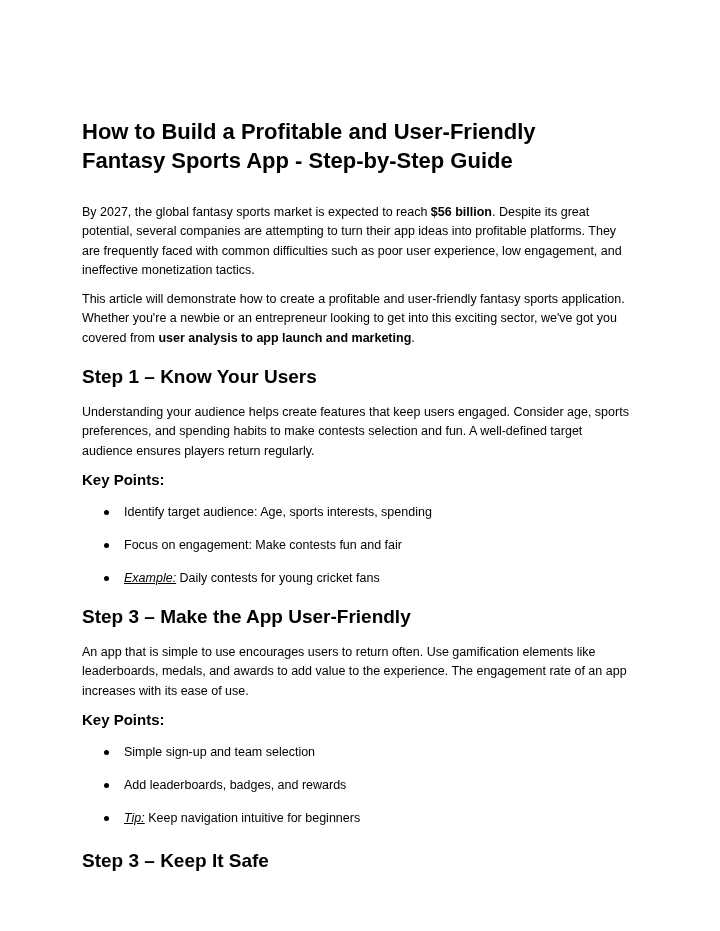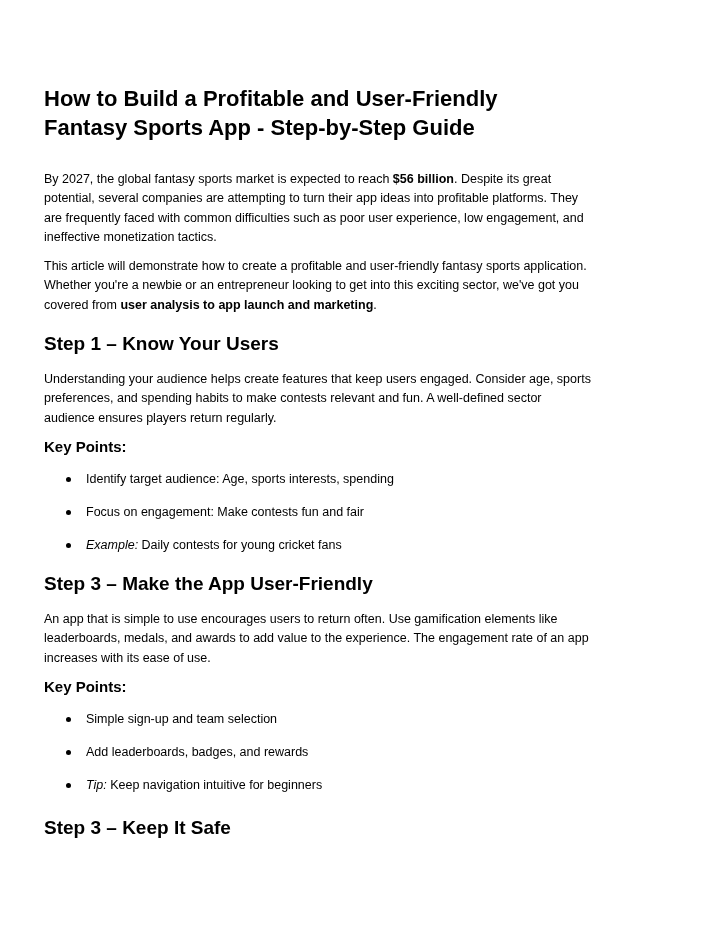--- a/index.html
+++ b/index.html
@@ -8,21 +8,22 @@
     width: 720px;
     height: 931px;
     background: #ffffff;
     color: #000000;
     font-family: "Liberation Sans", "DejaVu Sans", sans-serif;
     overflow: hidden;
   }
   .page {
     width: 720px;
     height: 829px;
-    padding: 84px 85px 0 44px;
+    padding: 84px 85px 0 82px;
+    margin-top: 33px;
   }
   h1.doc-title {
     margin: 0;
     max-width: 530px;
     font-size: 22px;
     line-height: 29px;
     font-weight: 700;
     letter-spacing: 0;
   }
   .para {
@@ -65,35 +66,35 @@
     content: "";
     position: absolute;
     left: 22px;
     top: 7px;
     width: 5px;
     height: 5px;
     border-radius: 50%;
     background: #000000;
   }
   strong { font-weight: 700; }
-  em { font-style: italic; }
+  em { font-style: italic; text-decoration: underline; }
 </style>
 </head>
 <body>
 
 <div class="page">
 
   <h1 class="doc-title">How to Build a Profitable and User-Friendly Fantasy Sports App - Step-by-Step Guide</h1>
 
   <p class="para intro-1"><span>By 2027, the global fantasy sports market is expected to reach </span><strong>$56 billion</strong><span>. Despite its great potential, several companies are attempting to turn their app ideas into profitable platforms. They are frequently faced with common difficulties such as poor user experience, low engagement, and ineffective monetization tactics.</span></p>
 
   <p class="para intro-2"><span>This article will demonstrate how to create a profitable and user-friendly fantasy sports application. Whether you're a newbie or an entrepreneur looking to get into this exciting sector, we've got you covered from </span><strong>user analysis to app launch and marketing</strong><span>.</span></p>
 
   <h2 class="step-heading">Step 1 – Know Your Users</h2>
-  <p class="para section-para">Understanding your audience helps create features that keep users engaged. Consider age, sports preferences, and spending habits to make contests relevant and fun. A well-defined sector audience ensures players return regularly.</p>
+  <p class="para section-para">Understanding your audience helps create features that keep users engaged. Consider age, sports preferences, and spending habits to make contests selection and fun. A well-defined target audience ensures players return regularly.</p>
   <p class="key-points">Key Points:</p>
   <ul class="bullet-list">
     <li><em></em><span>Identify target audience: Age, sports interests, spending</span></li>
     <li><em></em><span>Focus on engagement: Make contests fun and fair</span></li>
     <li><em>Example:</em><span> Daily contests for young cricket fans</span></li>
   </ul>
 
   <h2 class="step-heading">Step 3 – Make the App User-Friendly</h2>
   <p class="para section-para">An app that is simple to use encourages users to return often. Use gamification elements like leaderboards, medals, and awards to add value to the experience. The engagement rate of an app increases with its ease of use.</p>
   <p class="key-points">Key Points:</p>

